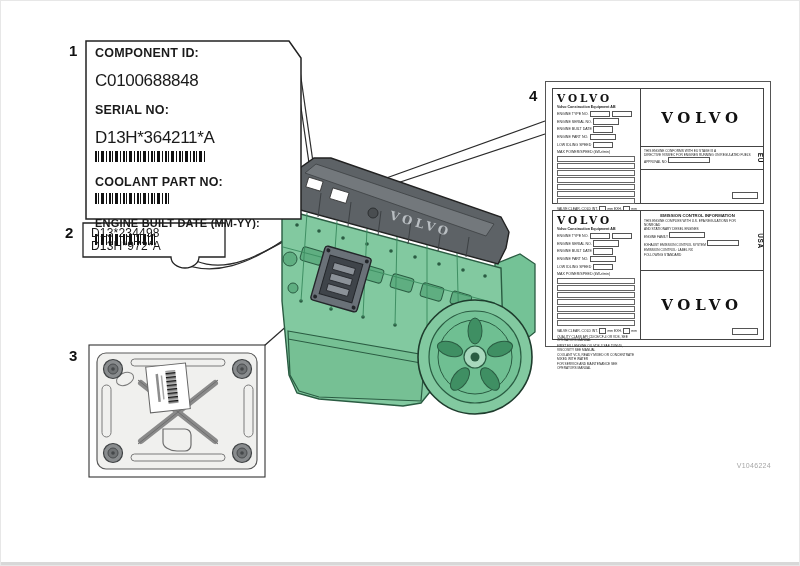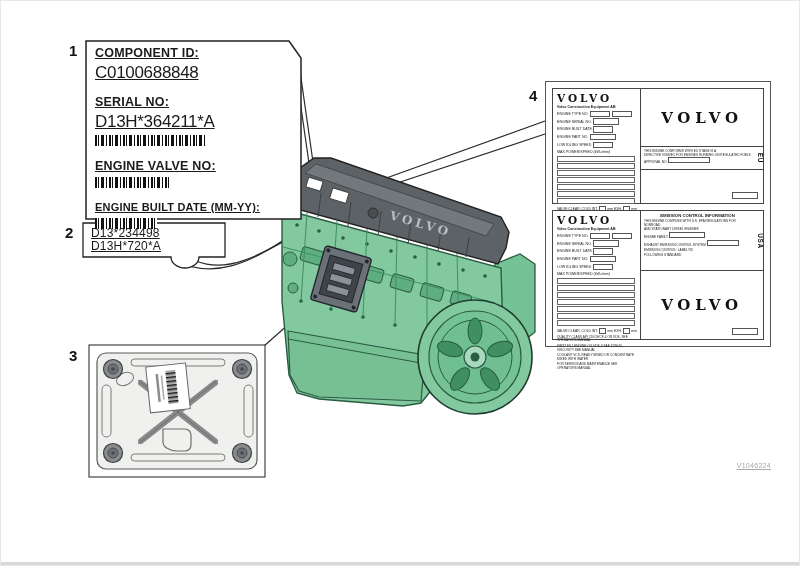--- a/index.html
+++ b/index.html
@@ -1,27 +1,27 @@
 <!DOCTYPE html>
 <html><head>
 <meta charset="utf-8">
 <style>
   html,body{margin:0;padding:0;background:#fff;}
   #canvas{position:relative;width:800px;height:566px;background:#fff;overflow:hidden;
           font-family:"Liberation Sans",sans-serif;color:#1a1a1a;
           border:1px solid #e7e7e7;box-sizing:border-box;}
   #canvas:after{content:"";position:absolute;left:0;right:0;bottom:0;height:3px;background:#d8d8d8;}
   svg{position:absolute;left:0;top:0;}
-  .abs{position:absolute;text-decoration:underline;}
+  .abs{position:absolute;}
   .callout{position:absolute;font-weight:bold;font-size:15px;color:#111;}
   
   .l1-wrap{left:94px;top:46px;width:198px;line-height:1.05;}
   .l1-h{font-weight:bold;font-size:12.5px;letter-spacing:.2px;margin-top:14px;}
   .l1-h.small{font-size:11px;}
-  .l1-v{font-size:17px;letter-spacing:-0.3px;margin-top:4px;}
+  .l1-v{font-size:17px;letter-spacing:-0.3px;margin-top:12px;}
   .barcode{background:repeating-linear-gradient(90deg,#111 0 2px,#fff 2px 3px,#111 3px 4px,#fff 4px 6px,#111 6px 9px,#fff 9px 11px,#111 11px 12px,#fff 12px 14px);height:11px;margin-top:4px;}
   .bc1{width:112px;} .bc2{width:74px;} .bc3{width:62px;}
   
   .l2-wrap{left:90px;top:226px;font-size:12px;line-height:13px;letter-spacing:.2px;}
   
   .group-box{left:544px;top:80px;width:226px;height:266px;border:1px solid #555;box-sizing:border-box;background:#fff;}
   .vlabel{position:absolute;left:551px;width:212px;border:1px solid #444;box-sizing:border-box;background:#fff;display:flex;}
   .vlabel.top{top:87px;height:116px;}
   .vlabel.bot{top:209px;height:130px;}
   .vl-left{width:88px;border-right:1px solid #444;box-sizing:border-box;padding:3px 3px 2px 4px;}
@@ -227,29 +227,29 @@
   <div class="callout" style="left:64px;top:223px;">2</div>
   <div class="callout" style="left:68px;top:346px;">3</div>
   <div class="callout" style="left:528px;top:86px;">4</div>
 
   <div class="abs l1-wrap">
     <div class="l1-h" style="margin-top:0;">COMPONENT ID:</div>
     <div class="l1-v">C0100688848</div>
     <div class="l1-h">SERIAL NO:</div>
     <div class="l1-v">D13H*364211*A</div>
     <div class="barcode bc1"></div>
-    <div class="l1-h">ENGINE VALVE NO:</div>
+    <div class="l1-h">COOLANT PART NO:</div>
     <div class="barcode bc2"></div>
     <div class="l1-h small">ENGINE BUILT DATE (MM-YY):</div>
     <div class="barcode bc3"></div>
   </div>
 
   <div class="abs l2-wrap">
     <div>D13*234498</div>
-    <div>D13H*720*A</div>
+    <div>D13H*972*A</div>
   </div>
 
   <div class="abs group-box"></div>
 
   <div class="vlabel top">
     <div class="vl-left">
       <div class="brand">VOLVO</div>
       <div class="sub">Volvo Construction Equipment AB</div>
       <div class="frow">
           <span>ENGINE TYPE NO.</span>

